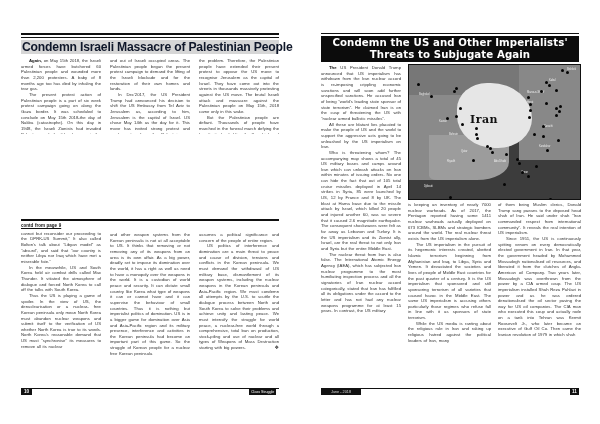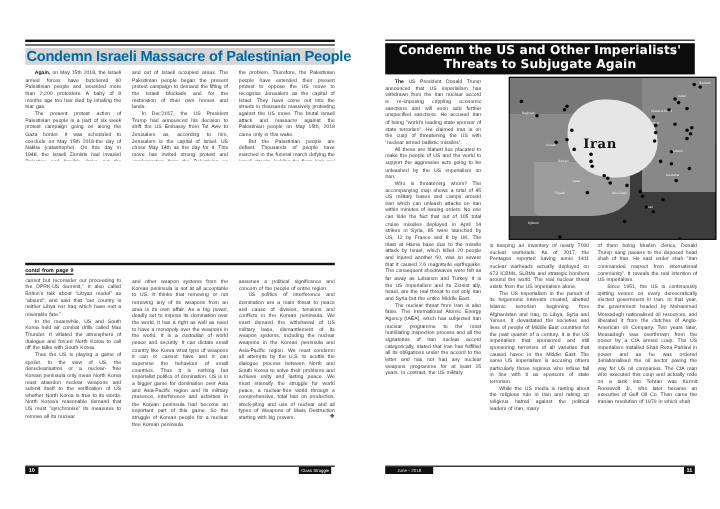--- a/index.html
+++ b/index.html
@@ -9,21 +9,21 @@
   .page-left { left:0; width:300px; }
   .page-right { left:300px; width:300px; }
 
   .title-bar-left {
     position:absolute; left:21px; top:33px; width:258px; height:23px;
   }
   .title-bar-left .rule1 { position:absolute; left:0; right:0; top:0; height:2px; background:#111; }
   .title-bar-left .rule2 { position:absolute; left:0; right:0; top:4px; height:1px; background:#111; }
   .title-bar-left .band {
     position:absolute; left:0; right:0; top:7px; height:14px; background:#d6d6d6;
-    font-weight:bold; font-size:12.2px; color:#0369a1; line-height:14px; letter-spacing:-0.2px;
+    font-weight:bold; font-size:12.2px; color:#0f172a; line-height:14px; letter-spacing:-0.2px;
     white-space:nowrap; padding-left:1px;
   }
 
   .title-bar-right {
     position:absolute; left:21px; top:33px; width:258px; height:30px;
   }
   .title-bar-right .rule1 { position:absolute; left:0; right:0; top:0; height:1px; background:#111; }
   .title-bar-right .band {
     position:absolute; left:0; right:0; top:3px; height:26px; background:#0c0c0c; color:#fff;
     text-align:center; font-weight:bold; font-size:10.2px; line-height:12px; padding-top:1px;
@@ -61,21 +61,20 @@
   .date-right {
     position:absolute; left:21px; top:389px; background:#111; color:#ddd; font-size:3.8px; line-height:6px; padding:0 10px;
   }
   .page-num-right {
     position:absolute; left:270px; top:389px; background:#111; color:#fff; font-size:4.6px; font-weight:bold; line-height:6px; padding:0 2px;
   }
 
   .map {
     position:absolute; left:108px; top:64px; width:173px; height:136px; background:#3c3c3c; overflow:hidden;
     border:1px solid #111;
-    margin-left:16px;
   }
   .map .land { position:absolute; background:#9a9a9a; }
   .map .iran { position:absolute; background:#e6e6e6; border-radius:40% 55% 45% 50%; }
   .map .label-iran {
     position:absolute; left:60px; top:48px; font-family:"DejaVu Serif", serif; font-size:11px;
     color:#111; font-weight:bold; background:#e6e6e6; padding:0 1px; letter-spacing:0.5px;
   }
   .map .dot { position:absolute; width:3.2px; height:3.2px; border-radius:50%; background:#050505; }
   .map .mlabel { position:absolute; font-size:2.6px; color:#eee; white-space:nowrap; }
 </style>

